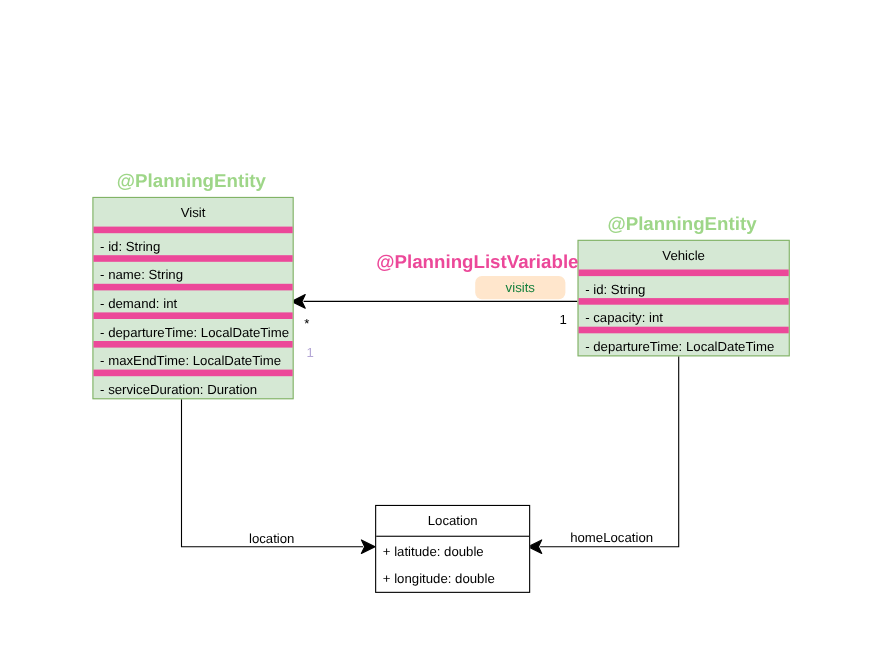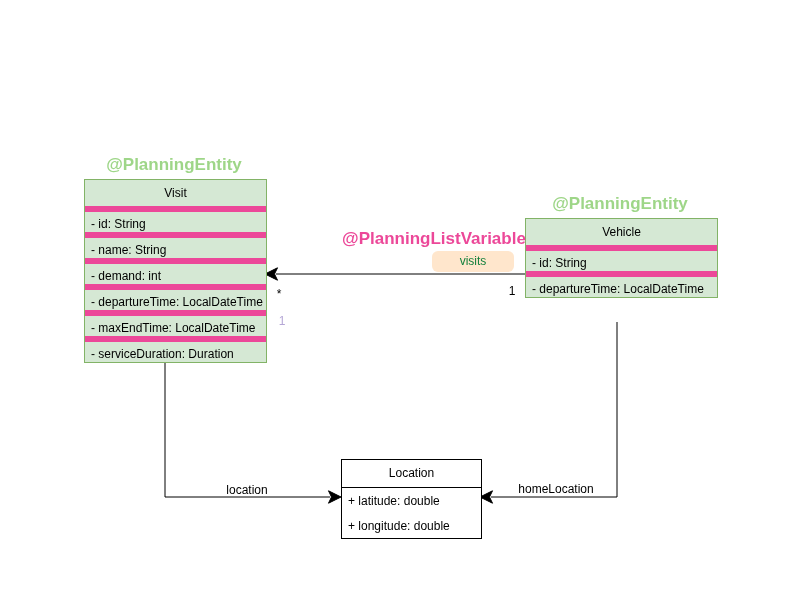--- a/index.html
+++ b/index.html
@@ -136,20 +136,21 @@
     <div class="class-row">- demand: int</div>
     <div class="class-row">- departureTime: LocalDateTime</div>
     <div class="class-row">- maxEndTime: LocalDateTime</div>
     <div class="class-row">- serviceDuration: Duration</div>
   </div>
 
   <div class="annotation annotation-green" style="left:620px; top:204px;">@PlanningEntity</div>
   <div class="class-box green-box" style="left:525px; top:218px; width:191px;">
     <div class="class-header">Vehicle</div>
     <div class="class-row">- id: String</div>
+    <div class="class-row">- capacity: int</div>
     <div class="class-row">- departureTime: LocalDateTime</div>
   </div>
 
   <div class="annotation annotation-orange" style="left:434px; top:239px;">@PlanningListVariable</div>
   <div class="edge-label-chip">visits</div>
   <div class="edge-text" style="left:279px; top:294px;">*</div>
   <div class="edge-text" style="left:512px; top:291px;">1</div>
   <div class="edge-text index-label" style="left:282px; top:321px;">1</div>
 
   <div class="class-box plain-box" style="left:341px; top:459px; width:139px;">

